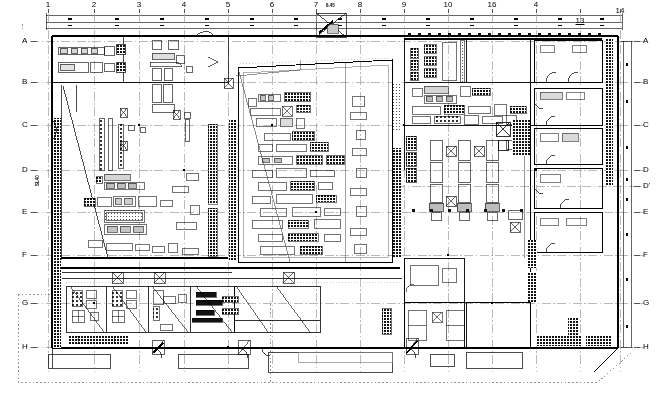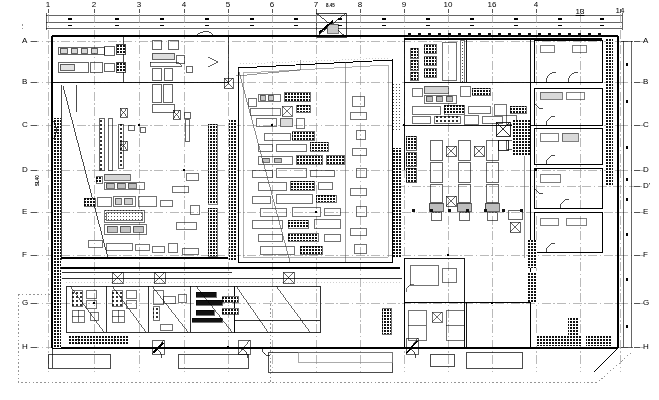--- a/index.html
+++ b/index.html
@@ -656,21 +656,21 @@
       <div class="lbl col" style="left: 360px; top: 1px;">8</div>
       <div style="position: absolute; left: 360px; top: 9px; width: 0px; height: 4px; border-left: 0.7px solid rgb(85, 85, 85);"></div>
       <div class="lbl col" style="left: 404px; top: 1px;">9</div>
       <div style="position: absolute; left: 404px; top: 9px; width: 0px; height: 4px; border-left: 0.7px solid rgb(85, 85, 85);"></div>
       <div class="lbl col" style="left: 448px; top: 1px;">10</div>
       <div style="position: absolute; left: 448px; top: 9px; width: 0px; height: 4px; border-left: 0.7px solid rgb(85, 85, 85);"></div>
       <div class="lbl col" style="left: 492px; top: 1px;">16</div>
       <div style="position: absolute; left: 492px; top: 9px; width: 0px; height: 4px; border-left: 0.7px solid rgb(85, 85, 85);"></div>
       <div class="lbl col" style="left: 536px; top: 1px;">4</div>
       <div style="position: absolute; left: 536px; top: 9px; width: 0px; height: 4px; border-left: 0.7px solid rgb(85, 85, 85);"></div>
-      <div class="lbl col" style="left: 580px; top: 8px; text-decoration: underline;">13</div>
+      <div class="lbl col" style="left: 580px; top: 17px; text-decoration: underline;">13</div>
       <div style="position: absolute; left: 580px; top: 9px; width: 0px; height: 4px; border-left: 0.7px solid rgb(85, 85, 85);"></div>
       <div class="lbl col" style="left: 620px; top: 7px;">14</div>
       <div style="position: absolute; left: 620px; top: 9px; width: 0px; height: 4px; border-left: 0.7px solid rgb(85, 85, 85);"></div>
     </div>
 <div id="row-labels-left">
       <div class="lbl row" style="left: 22px; top: 41px;">A</div>
       <div style="position: absolute; left: 31px; top: 41px; width: 6px; height: 0px; border-top: 0.7px solid rgb(85, 85, 85);"></div>
       <div class="lbl row" style="left: 22px; top: 82px;">B</div>
       <div style="position: absolute; left: 31px; top: 82px; width: 6px; height: 0px; border-top: 0.7px solid rgb(85, 85, 85);"></div>
       <div class="lbl row" style="left: 22px; top: 125px;">C</div>

